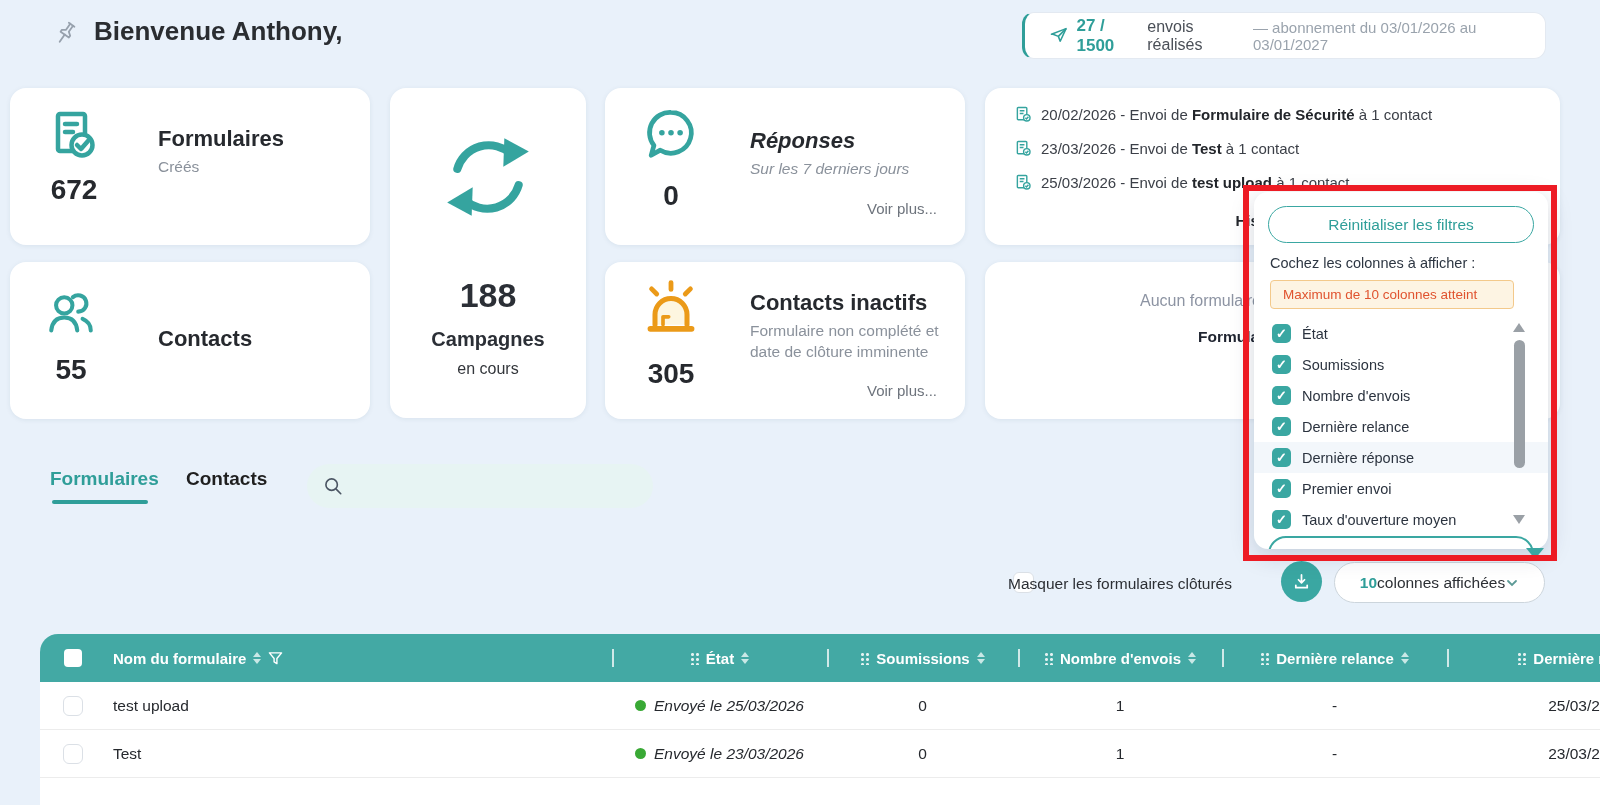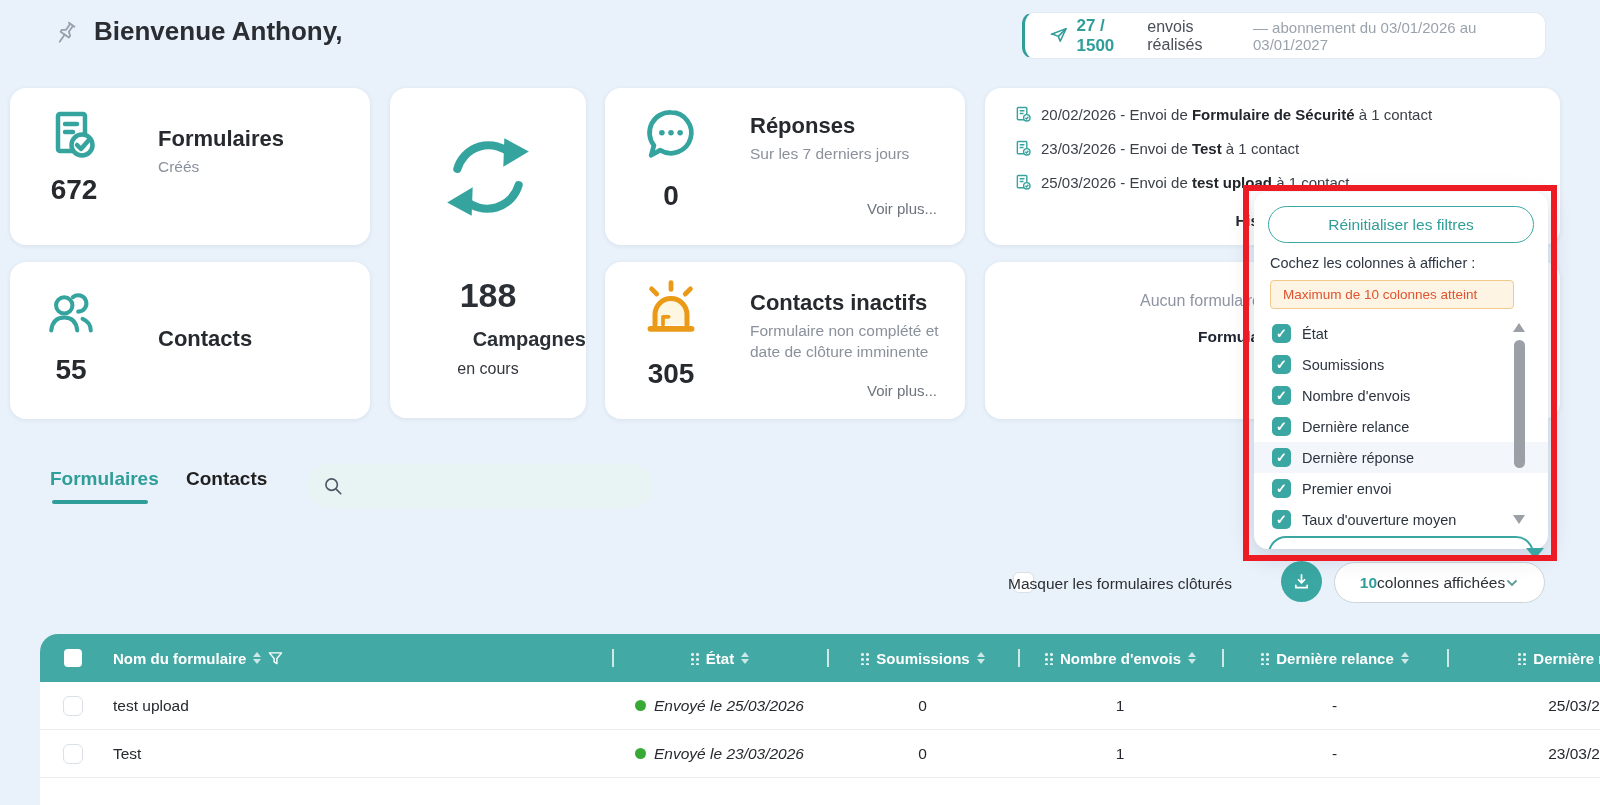--- a/index.html
+++ b/index.html
@@ -148,35 +148,35 @@
 <div class="card" style="left:390px;top:88px;width:196px;height:330px;">
   <span class="abs" style="left:49px;top:40px;width:98px;height:98px;">
     <svg viewBox="0 0 48 48" fill="none" stroke="#35a49f" stroke-width="4" stroke-linecap="round">
       <path d="M9 20a16 16 0 0 1 26-7.5"></path>
         <polygon points="32,5 44,11.5 31.5,19" fill="#35a49f" stroke="none"></polygon>
       <path d="M39 28a16 16 0 0 1-26 7.5"></path>
         <polygon points="16,43 4,36.5 16.5,29" fill="#35a49f" stroke="none"></polygon>
     </svg>
   </span>
   <div class="abs camp-num" style="left:0;right:0;top:188px;">188</div>
-  <div class="camp-t1 abs" style="left:0;right:0;top:232px;text-align:right;">Campagnes</div>
+  <div class="camp-t1 abs" style="left:0;right:0;top:232px;">Campagnes</div>
   <div class="camp-t2 abs" style="left:0;right:0;top:266px;">en cours</div>
 </div>
 
 <div class="card" style="left:605px;top:88px;width:360px;height:157px;">
   <span class="abs" style="left:36px;top:18px;width:60px;height:60px;">
     <svg viewBox="0 0 56 56" fill="none" stroke="#35a49f" stroke-width="4.4" stroke-linejoin="round">
       <path d="M28 6a19 19 0 1 1-10 35.2L9.5 46l2.6-9.2A19 19 0 0 1 28 6z"></path>
       <circle cx="19.5" cy="25" r="2.6" fill="#35a49f" stroke="none"></circle>
         <circle cx="28" cy="25" r="2.6" fill="#35a49f" stroke="none"></circle>
         <circle cx="36.5" cy="25" r="2.6" fill="#35a49f" stroke="none"></circle>
     </svg>
   </span>
   <div class="abs big-num" style="left:36px;top:92px;width:60px;">0</div>
-  <div class="abs" style="left:145px;top:25px;">
+  <div class="abs" style="left:145px;top:40px;font-style:italic;">
     <div class="card-title">Réponses</div>
     <div class="card-sub">Sur les 7 derniers jours</div>
   </div>
   <div class="voir" style="right:28px;top:112px;">Voir plus...</div>
 </div>
 
 <div class="card" style="left:605px;top:262px;width:360px;height:157px;">
   <span class="abs" style="left:34px;top:16px;width:64px;height:64px;">
     <svg viewBox="0 0 56 56" fill="none" stroke="#eb9a18" stroke-width="4.4" stroke-linecap="round" stroke-linejoin="round">
       <path d="M14 41v-9a14 14 0 0 1 28 0v9" fill="#fdf6e0"></path>

